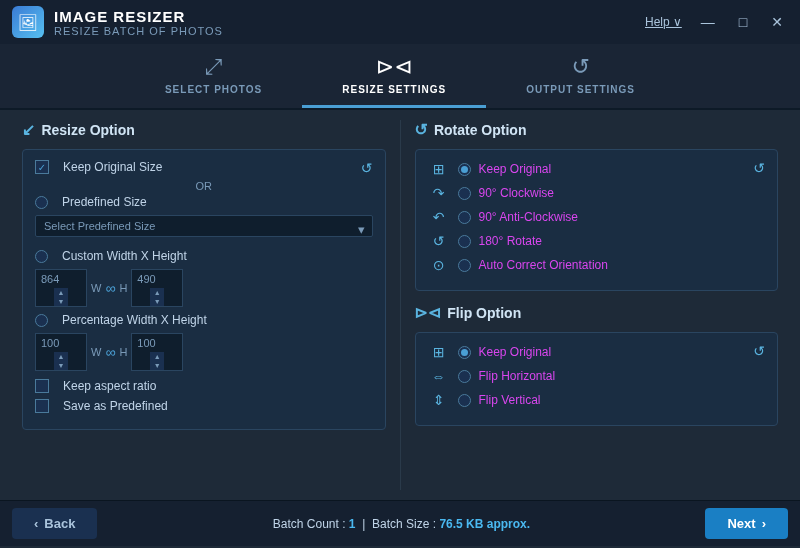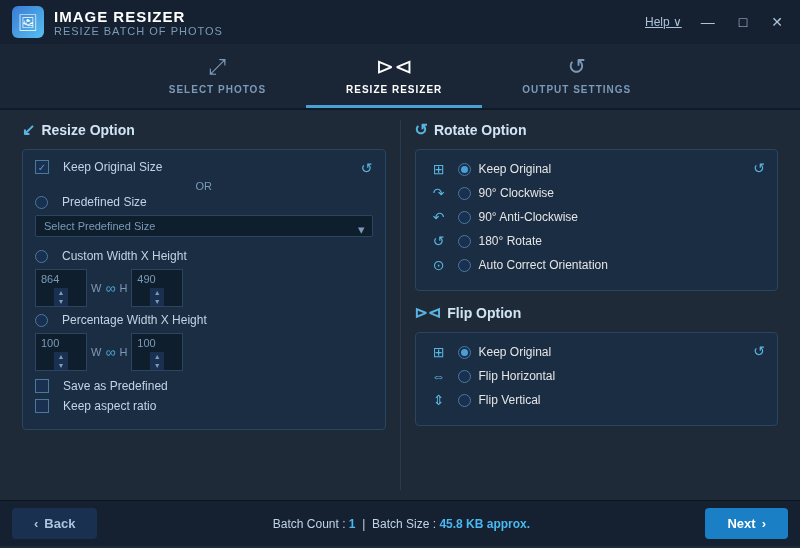--- a/index.html
+++ b/index.html
@@ -287,21 +287,21 @@
     }
     .rotate-option-row .icon-placeholder {
       width: 22px;
       height: 18px;
       display: flex;
       align-items: center;
       justify-content: center;
       color: #5ab4e0;
       font-size: 14px;
     }
-    .rotate-option-row label { color: #e5e5e5; font-size: 12px; }
+    .rotate-option-row label { color: #d946ef; font-size: 12px; }
 
     
     .status-bar {
       background: #152030;
       height: 46px;
       display: flex;
       align-items: center;
       justify-content: space-between;
       padding: 0 12px;
       border-top: 1px solid #0a1520;
@@ -352,21 +352,21 @@
   </div>
 </div>
 
 <div class="nav-tabs">
   <div class="nav-tab">
     <span class="tab-icon">⤢</span>
     <span class="tab-label">SELECT PHOTOS</span>
   </div>
   <div class="nav-tab active">
     <span class="tab-icon">⊳⊲</span>
-    <span class="tab-label">RESIZE RESIZER</span>
+    <span class="tab-label">RESIZE SETTINGS</span>
   </div>
   <div class="nav-tab">
     <span class="tab-icon">↺</span>
     <span class="tab-label">OUTPUT SETTINGS</span>
   </div>
 </div>
 
 <div class="main-content">
 
   <div class="panel panel-left">
@@ -439,25 +439,25 @@
           <div class="num-spinners">
             <button class="spin-btn">▲</button>
             <button class="spin-btn">▼</button>
           </div>
         </div>
       </div>
 
       <div class="bottom-checks">
         <div class="option-row">
           <div class="checkbox-custom"></div>
-          <label>Save as Predefined</label>
+          <label>Keep aspect ratio</label>
         </div>
         <div class="option-row">
           <div class="checkbox-custom"></div>
-          <label>Keep aspect ratio</label>
+          <label>Save as Predefined</label>
         </div>
       </div>
     </div>
   </div>
 
   <div class="panel panel-right">
 
     <div class="section-title">
       <span class="icon">↺</span>
       <span>Rotate Option</span>
@@ -525,20 +525,20 @@
   <button class="nav-button back-button">
     <span>‹</span>
     <span>Back</span>
   </button>
 
   <div class="status-text">
     <span>Batch Count :</span>
     <strong>1</strong>
     &nbsp;|&nbsp;
     <span>Batch Size :</span>
-    <strong>45.8 KB approx.</strong>
+    <strong>76.5 KB approx.</strong>
   </div>
 
   <button class="nav-button next-button">
     <span>Next</span>
     <span>›</span>
   </button>
 </div>
 
 </body></html>

